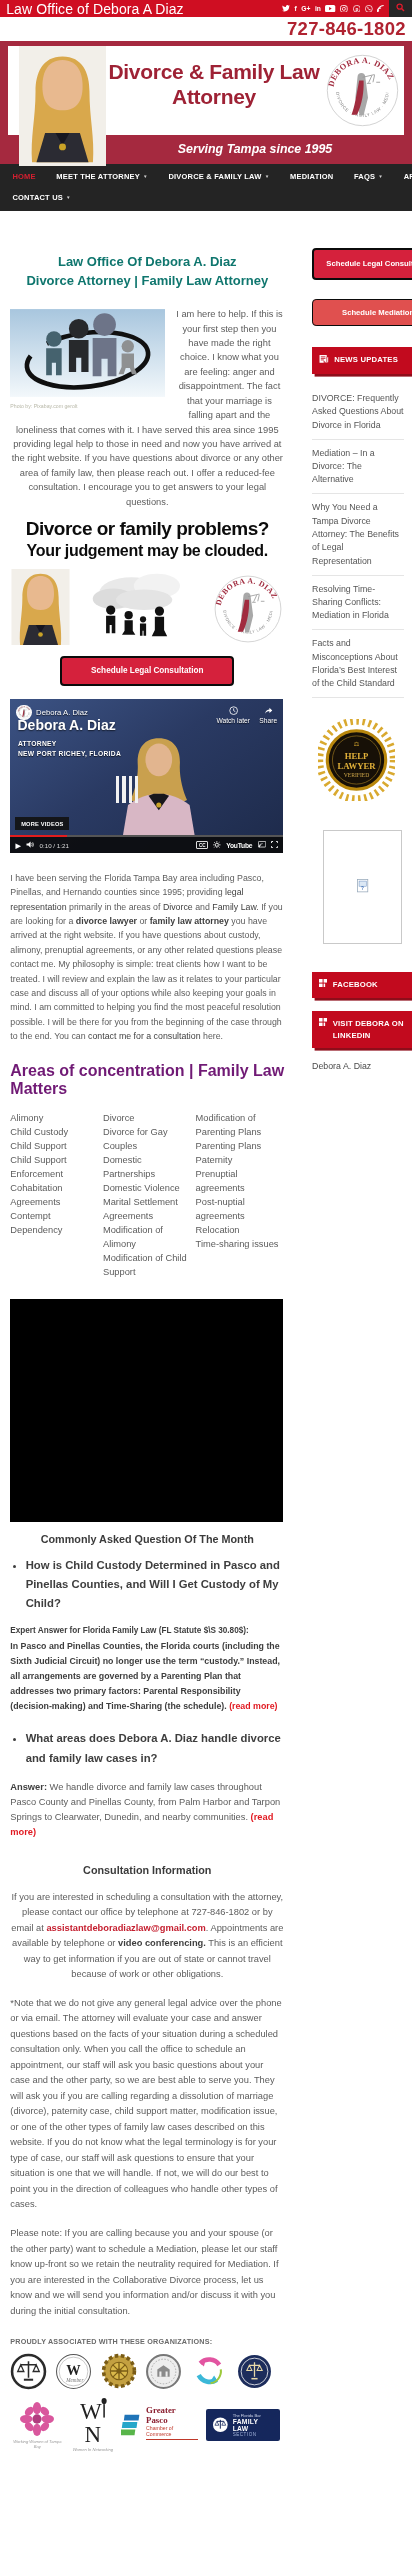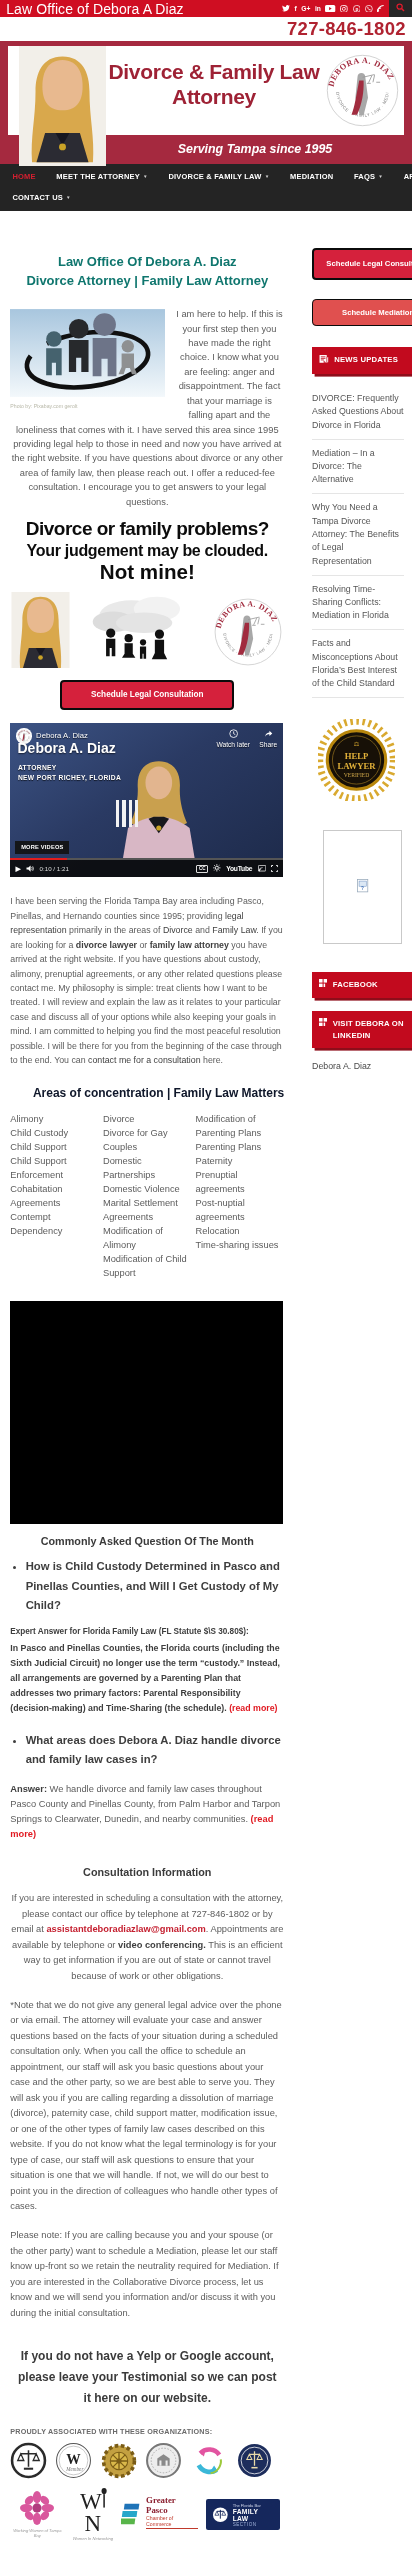--- a/index.html
+++ b/index.html
@@ -73,21 +73,21 @@
   .controls .right{margin-left:auto;display:flex;align-items:center;gap:5.2px;}
   .cc{border:0.5px solid #ddd;font-size:4.6px;font-weight:bold;padding:0.5px 1.5px;border-radius:1px;}
   .yt-word{font-weight:bold;font-size:6.7px;letter-spacing:-0.2px;}
 
   .about{font-size:8.8px;line-height:14.4px;color:#5c5c5c;margin:17.5px 0 0;}
   .dk{color:#3f3f3f;}
   .bold{font-weight:bold;color:#3f3f3f;}
   .red-link{color:#c52030;font-weight:bold;cursor:pointer;}
   .readmore{color:#e11a22;font-weight:bold;cursor:pointer;}
 
-  .h2{text-align:right;color:#0f172a;font-weight:bold;font-size:12px;margin:18.5px 0 12.4px;}
+  .h2{text-align:left;color:#701a75;font-weight:bold;font-size:16px;margin:18.5px 0 12.4px;}
   .areas{display:flex;font-size:9.3px;line-height:14px;color:#5c5c5c;}
   .areas .pre{white-space:pre-line;}
   .areas .c1{width:93px;}
   .areas .c2{width:93px;}
   .areas .c3{width:89px;}
 
   .blackbox{width:273px;height:223px;background:#000;margin:20.6px 0 11.3px;}
 
   .h3{text-align:center;color:#3b3b3b;font-weight:bold;font-size:10.8px;margin:9.3px 0 5.2px;}
   .faq-q{margin:10.3px 0 0 7.2px;padding-left:8.2px;}
@@ -300,21 +300,20 @@
           <div class="photo-credit">Photo by: Pixabay.com gerolt</div>
         </div>
         <span>I am here to help. If this is your first step then you have made the right choice. I know what you are feeling: anger and disappointment. The fact that your marriage is falling apart and the loneliness that comes with it. I have served this area since 1995 providing legal help to those in need and now you have arrived at the right website. If you have questions about divorce or any other area of family law, then please reach out. I offer a reduced-fee consultation. I encourage you to get answers to your legal questions.</span>
       </div>
 
       <div style="clear:both"></div>
 
       <div class="clouded">
         <div class="cl1">Divorce or family problems?</div>
         <div class="cl2">Your judgement may be clouded.</div>
-        <div class="cl3">Not mine!</div>
         <div class="clouded-row">
           <span><svg width="61" height="76" viewBox="0 0 100 130">
                 <use href="#attorney-sym"></use>
               </svg></span>
           <span>
             <svg width="129" height="77" viewBox="0 0 250 150">
               <ellipse cx="105" cy="48" rx="62" ry="30" fill="#e9e9e9"></ellipse>
               <ellipse cx="155" cy="35" rx="45" ry="24" fill="#f2f2f2"></ellipse>
               <ellipse cx="70" cy="60" rx="40" ry="20" fill="#dcdcdc"></ellipse>
               <ellipse cx="130" cy="62" rx="55" ry="20" fill="#e4e4e4"></ellipse>
@@ -466,21 +465,20 @@
       <ul class="faq-q" style="margin-top:15.5px">
         <li>What areas does Debora A. Diaz handle divorce and family law cases in?</li>
       </ul>
       <div class="a-norm"><span class="bold">Answer:</span><span> We handle divorce and family law cases throughout Pasco County and Pinellas County, from Palm Harbor and Tarpon Springs to Clearwater, Dunedin, and nearby communities. </span><span class="readmore">(read more)</span></div>
 
       <div class="h3 consult-h">Consultation Information</div>
       <p class="cp center"><span>If you are interested in scheduling a consultation with the attorney, please contact our office by telephone at 727-846-1802 or by email at </span><span class="red-link">assistantdeboradiazlaw@gmail.com</span><span>. Appointments are available by telephone or </span><span class="bold">video conferencing.</span><span>  This is an efficient way to get information if you are out of state or cannot travel because of work or other obligations.</span></p>
       <p class="cp">*Note that we do not give any general legal advice over the phone or via email. The attorney will evaluate your case and answer questions based on the facts of your situation during a scheduled consultation only. When you call the office to schedule an appointment, our staff will ask you basic questions about your case and the other party, so we are best able to serve you. They will ask you if you are calling regarding a dissolution of marriage (divorce), paternity case, child support matter, modification issue, or one of the other types of family law cases described on this website. If you do not know what the legal terminology is for your type of case, our staff will ask questions to ensure that your situation is one that we will handle. If not, we will do our best to point you in the direction of colleagues who handle other types of cases.</p>
       <p class="cp">Please note: If you are calling because you and your spouse (or the other party) want to schedule a Mediation, please let our staff know up-front so we retain the neutrality required for Mediation. If you are interested in the Collaborative Divorce process, let us know and we will send you information and/or discuss it with you during the initial consultation.</p>
 
-      <div class="testi-h">If you do not have a Yelp or Google account, please leave your Testimonial so we can post it here on our website.</div>
 
       <div class="orgs">
         <div class="orgs-cap">PROUDLY ASSOCIATED WITH THESE ORGANIZATIONS:</div>
         <div class="orgs-row1">
           <span><svg width="37" height="37" viewBox="0 0 72 72">
                 <circle cx="36" cy="36" r="32" fill="#fff" stroke="#2b2b2b" stroke-width="5"></circle>
                 <path d="M36 16 v32 M21 23 h30" stroke="#2b2b2b" stroke-width="3"></path>
                 <path d="M21 23 l-6 13 h12 z M51 23 l-6 13 h12 z" fill="none" stroke="#2b2b2b" stroke-width="2.5"></path>
                 <path d="M27 52 h18" stroke="#2b2b2b" stroke-width="4"></path>
               </svg></span>

